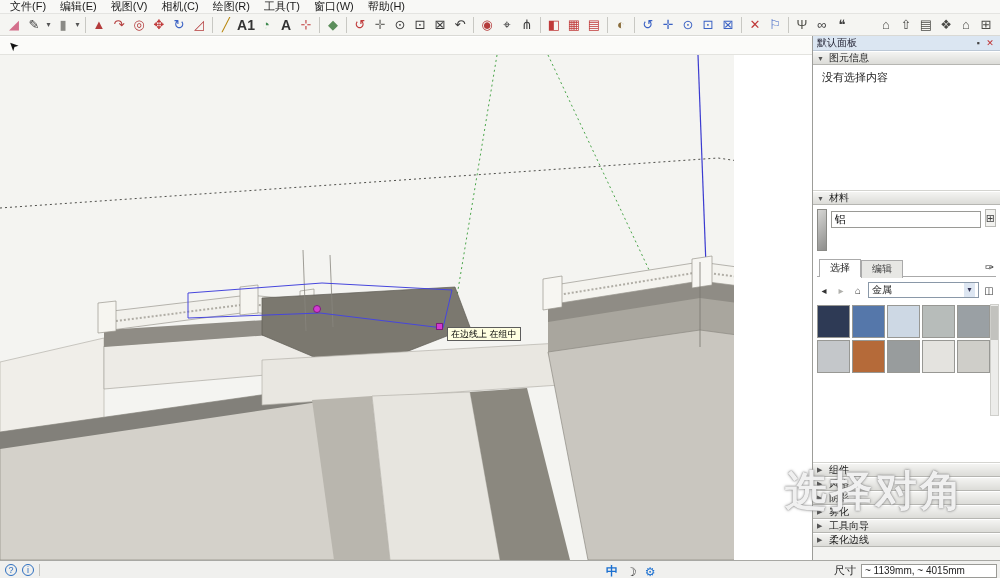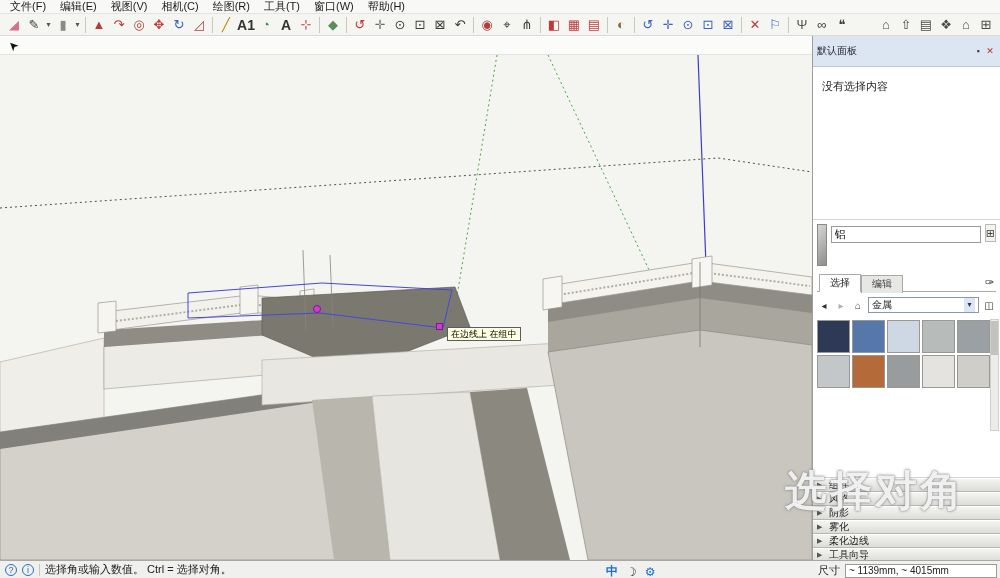--- a/index.html
+++ b/index.html
@@ -20,41 +20,41 @@
           font-size:13px; border-radius:2px; cursor:default; }
   .tbtn.tsm { font-size:14px; font-weight:bold; }
   .tdrop { width:9px; height:19px; display:inline-flex; align-items:center; justify-content:center; font-size:8px; }
   .tsep { width:1px; height:16px; background:#c8c8c3; margin:0 3px; }
 
   .toolbar-row2 { position:absolute; top:37px; left:0; width:812px; height:18px; background:#fbfbf9;
                   border-bottom:1px solid #e3e3df; display:flex; align-items:center; padding-left:3px; }
   .select-arrow { transform:rotate(-135deg); font-size:12px; color:#111; }
 
   
-  .viewport { position:absolute; top:55px; left:0; width:812px; height:505px; background:#f4f4f1; overflow:hidden; }
+  .viewport { position:absolute; top:55px; left:0; width:734px; height:505px; background:#f4f4f1; overflow:hidden; }
   .vtooltip { position:absolute; left:447px; top:272px; background:#ffffe1; border:1px solid #5c5c5c;
               font-size:9px; line-height:12px; padding:0 3px; color:#000; white-space:nowrap; z-index:5; }
   .inf-dot { position:absolute; left:313px; top:250px; width:8px; height:8px; border-radius:50%;
              background:#d23ad2; border:1px solid #7c1d7c; z-index:4; }
   .inf-square { position:absolute; left:436px; top:268px; width:7px; height:7px;
                 background:#d23ad2; border:1px solid #7c1d7c; z-index:4; }
 
   
   .panel { position:absolute; top:36px; left:812px; width:188px; height:524px; background:#f0f0ee;
            border-left:1px solid #9d9d99; font-size:11px; }
-  .tray-titlebar { height:31px; background:#dbe6f2; border-bottom:1px solid #bcc8d6; display:flex;
+  .tray-titlebar { height:15px; background:#dbe6f2; border-bottom:1px solid #bcc8d6; display:flex;
                    align-items:center; padding:0 4px; font-size:10px; color:#223; }
   .tray-titlebar .ttl { flex:1; }
   .tt-btn { width:12px; height:12px; display:flex; align-items:center; justify-content:center; font-size:9px; color:#444; }
   .tt-btn.close { color:#c03030; font-weight:bold; }
   .tray-header { height:14px; background:linear-gradient(#f4f4f2,#dcdcd8); border-top:1px solid #fff;
                  border-bottom:1px solid #b6b6b2; display:flex; align-items:center; gap:4px; padding:0 4px;
                  font-size:10px; color:#1d1d1d; cursor:default; }
   .tray-header .arrow { font-size:7px; color:#555; width:8px; }
-  .entity-body { height:153px; background:#fff; border-bottom:1px solid #d4d4d0; padding:12px 9px; }
+  .entity-body { height:126px; background:#fff; border-bottom:1px solid #d4d4d0; padding:5px 9px; }
   .entity-empty { font-size:11px; color:#222; }
 
   .materials-body { height:258px; background:#fff; border-bottom:1px solid #d4d4d0; padding:4px; position:relative; }
   .mat-row1 { display:flex; gap:4px; }
   .mat-preview { width:42px; height:42px; background:linear-gradient(135deg,#d6d6d4 0%,#8e8e8c 100%);
                  border:1px solid #8a8a86; }
   .mat-name { flex:1; height:17px; margin-top:2px; border:1px solid #9a9a96; font-size:11px; padding:0 3px;
               font-family:"Liberation Sans","DejaVu Sans",sans-serif; }
   .mat-btn { width:18px; height:18px; border:1px solid #b9b9b5; background:#f2f2ef; display:flex;
              align-items:center; justify-content:center; font-size:11px; color:#444; }
@@ -88,21 +88,21 @@
   .circle-icon { width:12px; height:12px; border:1px solid #2d6fc0; color:#2d6fc0; border-radius:50%;
                  font-size:9px; line-height:10px; display:flex; align-items:center; justify-content:center; }
   .sb-sep { width:1px; height:12px; background:#c4c4c0; }
   .sb-hint { font-size:11px; color:#222; }
   .ime-tray { position:absolute; left:606px; top:2px; display:flex; align-items:center; gap:8px; }
   .ime-lang { color:#1a6fd0; font-weight:bold; font-size:12px; }
   .ime-moon { color:#222; font-size:12px; }
   .ime-gear { color:#1a6fd0; font-size:12px; }
   .measure-group { position:absolute; right:3px; top:2px; display:flex; align-items:center; gap:5px; }
   .measure-label { font-size:11px; color:#222; }
-  .measure-input { width:152px; height:14px; border:1px solid #9a9a96; font-size:10px; padding:0 3px;
+  .measure-input { width:136px; height:14px; border:1px solid #9a9a96; font-size:10px; padding:0 3px;
                    font-family:"Liberation Sans","DejaVu Sans",sans-serif; color:#222; }
 
   
   .watermark { position:absolute; left:752px; top:466px; width:246px; text-align:center; z-index:60;
                pointer-events:none; color:rgba(255,255,255,.88); }
   .wm-title { font-size:42px; font-weight:bold; letter-spacing:3px; line-height:50px;
               text-shadow:0 0 3px rgba(130,130,130,.95), 0 0 1px rgba(110,110,110,.9); }
   .wm-sub { font-size:15px; letter-spacing:1px; text-shadow:0 0 3px rgba(130,130,130,.95); }
 </style>
 </head>
@@ -304,24 +304,32 @@
   <div class="vtooltip">在边线上 在组中</div>
 </div>
 
 <div class="panel">
   <div class="tray-titlebar">
     <span class="ttl">默认面板</span>
     <span class="tt-btn">▪</span>
     <span class="tt-btn close">✕</span>
   </div>
 
+  <div class="tray-header">
+    <span class="arrow">▼</span>
+    <span>图元信息</span>
+  </div>
   <div class="entity-body">
     <div class="entity-empty">没有选择内容</div>
   </div>
 
+  <div class="tray-header">
+    <span class="arrow">▼</span>
+    <span>材料</span>
+  </div>
   <div class="materials-body">
     <div class="mat-row1">
       <div class="mat-preview"></div>
       <input class="mat-name" value="铝" style="">
       <div class="mat-btn">⊞</div>
     </div>
     <div class="mat-tabs">
       <span class="tab">选择</span>
       <span class="tab inactive">编辑</span>
       <span class="tab-right">✑</span>
@@ -380,36 +388,35 @@
         <span>阴影</span>
       </div>
 
       <div class="tray-header">
         <span class="arrow">▶</span>
         <span>雾化</span>
       </div>
 
       <div class="tray-header">
         <span class="arrow">▶</span>
+        <span>工具向导</span>
+      </div>
+
+      <div class="tray-header">
+        <span class="arrow">▶</span>
         <span>柔化边线</span>
-      </div>
-
-      <div class="tray-header">
-        <span class="arrow">▶</span>
-        <span>工具向导</span>
       </div>
     </div>
   <div class="tray-fill"></div>
 </div>
 
 <div class="statusbar">
   <span class="circle-icon">?</span>
   <span class="circle-icon">i</span>
   <span class="sb-sep"></span>
-  <span class="sb-hint">选择角或输入数值。 Ctrl = 选择对角。</span>
 
   <div class="ime-tray">
     <span class="ime-lang">中</span>
     <span class="ime-moon">☽</span>
     <span class="ime-gear">⚙</span>
   </div>
 
   <div class="measure-group">
     <span class="measure-label">尺寸</span>
     <input class="measure-input" value="~ 1139mm, ~ 4015mm" style="">

